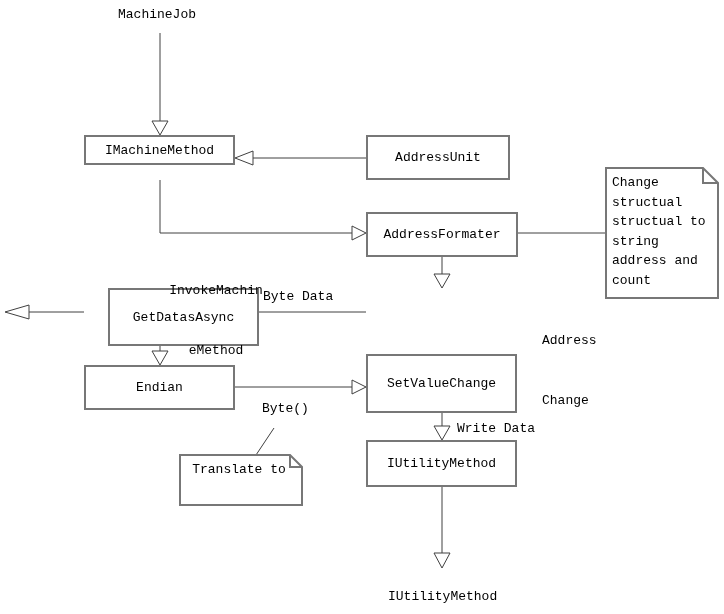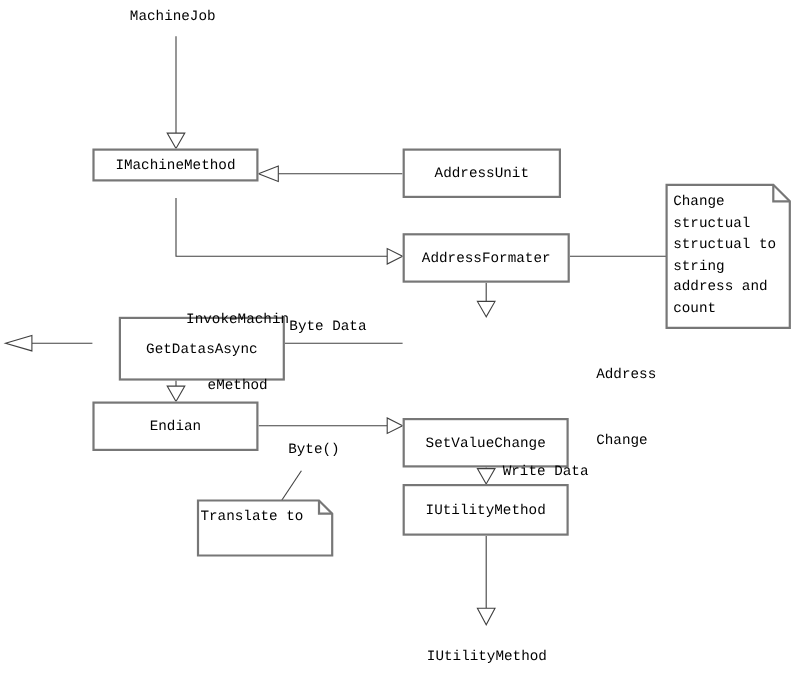--- a/index.html
+++ b/index.html
@@ -84,21 +84,21 @@
   </div>
   <div class="node" style="left:366px;top:212px;width:152px;height:45px;">
     <span>AddressFormater</span>
   </div>
   <div class="node" style="left:84px;top:288px;width:151px;height:58px;margin-left:24px;">
     <span>GetDatasAsync</span>
   </div>
   <div class="node" style="left:84px;top:365px;width:151px;height:45px;justify-content:center;">
     <span>Endian</span>
   </div>
-  <div class="node" style="left:366px;top:380px;width:151px;height:45px;">
+  <div class="node" style="left:366px;top:354px;width:151px;height:59px;">
     <span>SetValueChange</span>
   </div>
   <div class="node" style="left:366px;top:440px;width:151px;height:47px;">
     <span>IUtilityMethod</span>
   </div>
 
   <div class="lbl" style="left:118px;top:5px;">MachineJob</div>
   <div class="lbl" style="left:388px;top:587px;">IUtilityMethod</div>
 
   <div class="lbl center" style="left:155px;top:241px;width:122px;">
@@ -114,17 +114,17 @@
   <div class="lbl" style="left:457px;top:419px;">Write Data</div>
 
   <div class="note-text" style="left:612px;top:173px;width:104px;line-height:19.5px;">
     <div>Change</div>
     <div>structual</div>
     <div>structual to</div>
     <div>string</div>
     <div>address and</div>
     <div>count</div>
   </div>
-  <div class="note-text center" style="left:180px;top:460px;width:98px;line-height:19px;">
+  <div class="note-text center" style="left:190px;top:460px;width:98px;line-height:19px;">
     <div>Translate to</div>
   </div>
 
 </div>
 
 </body></html>

